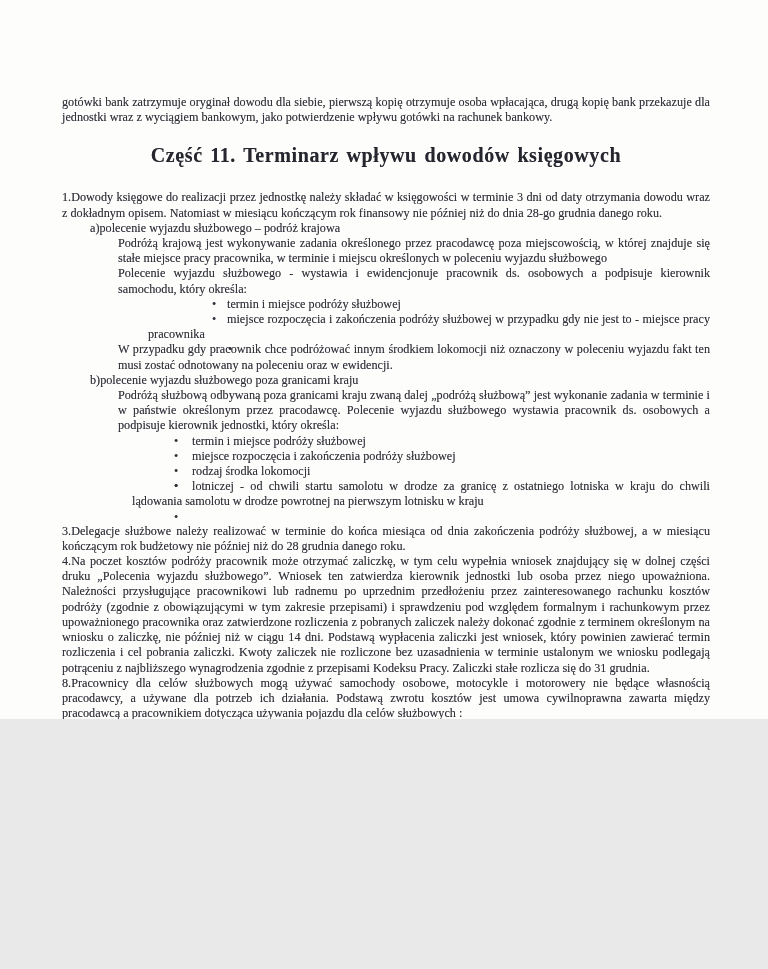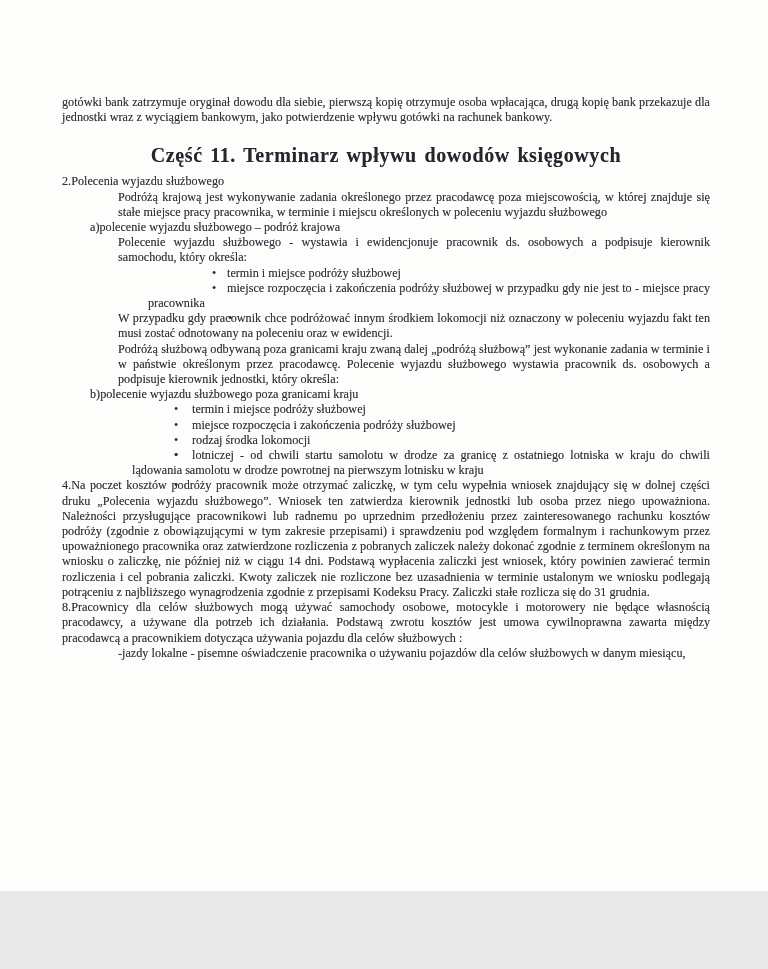--- a/index.html
+++ b/index.html
@@ -1,32 +1,32 @@
 <!DOCTYPE html>
 <html lang="pl"><head>
 <meta charset="utf-8">
 <style>
   html,body{margin:0;padding:0;background:#e9e9e9;}
   .page{
     position:relative;
-    width:768px;height:891px;
+    width:768px;height:719px;
     margin:0 auto;
     background:#fdfdfc;
     box-sizing:border-box;
     padding:95px 58px 0 62px;
     overflow:hidden;
     font-family:"Liberation Serif","DejaVu Serif",serif;
     font-size:12.2px;
     line-height:15.2px;
     color:#30303a;
     text-shadow:0 0 0.5px rgba(48,48,58,0.45);
   }
   .p{margin:0;text-align:justify;}
   .heading{
-    margin:20px 0 8px 0;
+    margin:20px 0 24px 0;
     text-align:center;
     font-weight:bold;
     font-size:20px;
     line-height:21px;
     letter-spacing:0.6px;
     word-spacing:2px;
     color:#26262f;
   }
   .ind-a{padding-left:28px;}
   .ind-b{padding-left:56px;}
@@ -45,55 +45,56 @@
 <body>
 
 <div class="page">
 
   <p class="p">gotówki bank zatrzymuje oryginał dowodu dla siebie, pierwszą kopię otrzymuje osoba wpłacająca, drugą kopię bank przekazuje dla jednostki wraz z wyciągiem bankowym, jako potwierdzenie wpływu gotówki na rachunek bankowy.</p>
 
   <div class="heading">
     <div>Część 11. Terminarz wpływu dowodów księgowych</div>
   </div>
 
+  <p class="p">1.Dowody księgowe do realizacji przez jednostkę należy składać w księgowości w terminie 3 dni od daty otrzymania dowodu wraz z dokładnym opisem. Natomiast w miesiącu  kończącym rok finansowy nie później niż do dnia 28-go grudnia danego roku.</p>
 
-  <p class="p">2.Polecenia  wyjazdu służbowego</p>
+
+  <p class="p ind-a">a)polecenie wyjazdu służbowego – podróż krajowa</p>
 
   <p class="p ind-b">Podróżą krajową jest wykonywanie zadania określonego przez pracodawcę poza miejscowością, w której znajduje się stałe miejsce pracy pracownika, w terminie i miejscu określonych w poleceniu wyjazdu służbowego</p>
-
-  <p class="p ind-a">a)polecenie wyjazdu służbowego – podróż krajowa</p>
 
   <p class="p ind-b">Polecenie wyjazdu służbowego - wystawia i ewidencjonuje pracownik ds. osobowych a podpisuje kierownik samochodu, który określa:</p>
 
   <p class="p bullet bullet-a"><span class="bm">•</span><span>termin i miejsce podróży służbowej</span></p>
 
   <p class="p bullet bullet-a"><span class="bm">•</span><span>miejsce rozpoczęcia i zakończenia podróży służbowej w przypadku gdy nie jest to  - miejsce pracy pracownika</span></p>
 
   <p class="p bullet bullet-a3"><span class="bm">•</span></p>
 
   <p class="p ind-b">W przypadku gdy pracownik chce podróżować innym środkiem lokomocji niż oznaczony w poleceniu wyjazdu fakt ten musi zostać odnotowany na poleceniu oraz w ewidencji.</p>
 
 
+  <p class="p ind-a">b)polecenie wyjazdu służbowego poza granicami kraju</p>
+
   <p class="p ind-b">Podróżą służbową odbywaną poza granicami kraju zwaną dalej „podróżą służbową” jest wykonanie zadania w terminie i w państwie określonym przez pracodawcę. Polecenie wyjazdu służbowego wystawia pracownik ds. osobowych a podpisuje kierownik jednostki, który określa:</p>
-
-  <p class="p ind-a">b)polecenie wyjazdu służbowego poza granicami kraju</p>
 
   <p class="p bullet bullet-b"><span class="bm">•</span><span>termin i miejsce podróży służbowej</span></p>
 
   <p class="p bullet bullet-b"><span class="bm">•</span><span>miejsce rozpoczęcia i zakończenia podróży służbowej</span></p>
 
   <p class="p bullet bullet-b"><span class="bm">•</span><span>rodzaj środka lokomocji</span></p>
 
 
   <p class="p bullet bullet-b"><span class="bm">•</span></p>
 
   <p class="p bullet bullet-b"><span class="bm">•</span><span>lotniczej - od chwili startu samolotu w drodze za granicę z ostatniego lotniska w kraju do chwili lądowania samolotu w drodze powrotnej na pierwszym lotnisku w kraju</span></p>
 
   <p class="p bullet bullet-b"><span class="bm">•</span></p>
 
+  <p class="p gap-top">3.Delegacje służbowe należy realizować w terminie do końca miesiąca od dnia zakończenia podróży służbowej, a w miesiącu kończącym rok budżetowy nie później niż do 28 grudnia danego roku.</p>
 
   <p class="p">4.Na poczet kosztów podróży pracownik może otrzymać zaliczkę, w tym celu wypełnia wniosek znajdujący się w dolnej części druku „Polecenia wyjazdu służbowego”. Wniosek ten zatwierdza kierownik jednostki lub osoba przez niego upoważniona. Należności przysługujące pracownikowi lub radnemu po uprzednim przedłożeniu przez zainteresowanego rachunku kosztów podróży (zgodnie z obowiązującymi w tym zakresie przepisami) i sprawdzeniu pod względem formalnym i rachunkowym przez upoważnionego pracownika oraz zatwierdzone rozliczenia z pobranych zaliczek należy dokonać zgodnie z terminem określonym na wniosku o zaliczkę, nie później niż w ciągu 14 dni. Podstawą wypłacenia zaliczki jest wniosek, który powinien zawierać termin rozliczenia i cel pobrania zaliczki. Kwoty zaliczek nie rozliczone bez uzasadnienia w terminie ustalonym we wniosku podlegają potrąceniu z najbliższego wynagrodzenia zgodnie z przepisami Kodeksu Pracy. Zaliczki stałe rozlicza się do 31 grudnia.</p>
 
   <p class="p">8.Pracownicy dla celów służbowych mogą używać samochody osobowe, motocykle i motorowery nie będące własnością pracodawcy, a używane dla potrzeb ich działania. Podstawą zwrotu kosztów jest umowa cywilnoprawna zawarta między pracodawcą a pracownikiem dotycząca używania pojazdu dla celów służbowych :</p>
 
   <p class="p hang">-jazdy lokalne - pisemne oświadczenie pracownika o używaniu pojazdów dla celów służbowych w danym miesiącu,</p>
 
 </div>
 
 </body></html>

